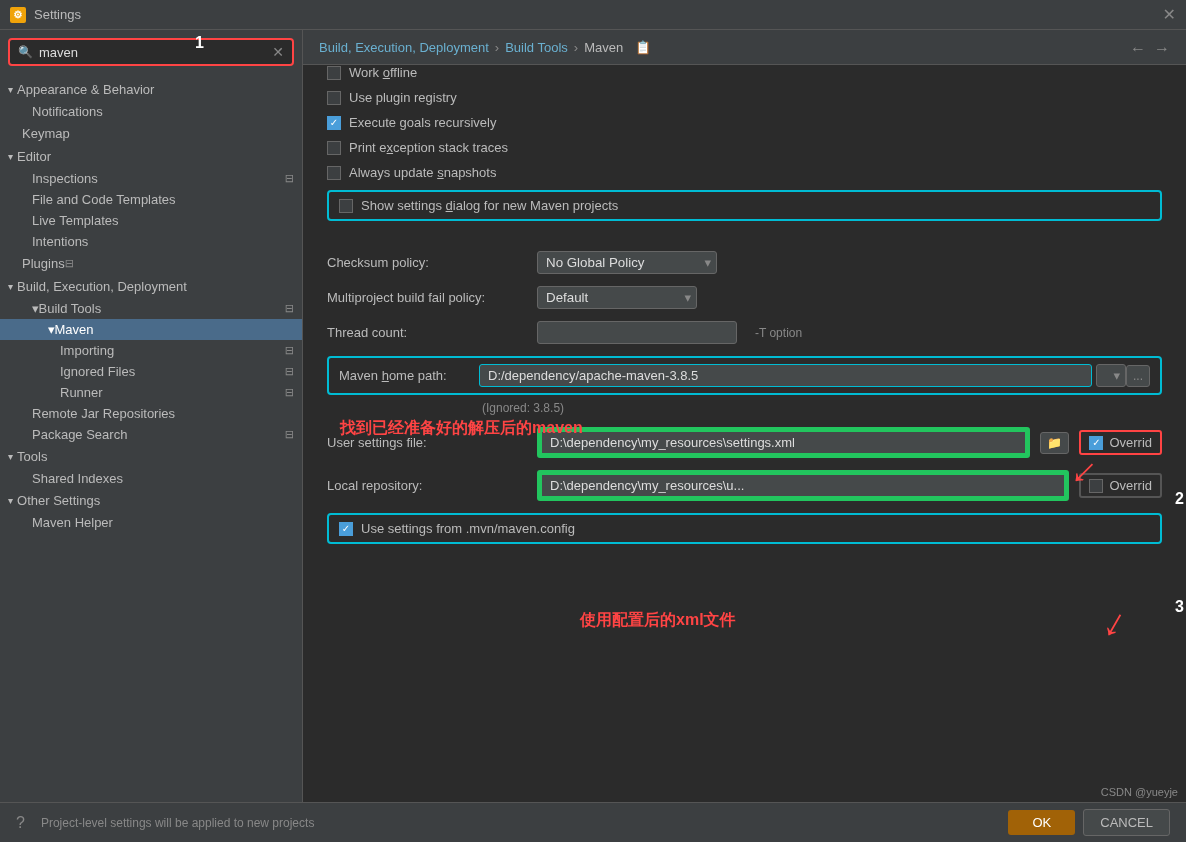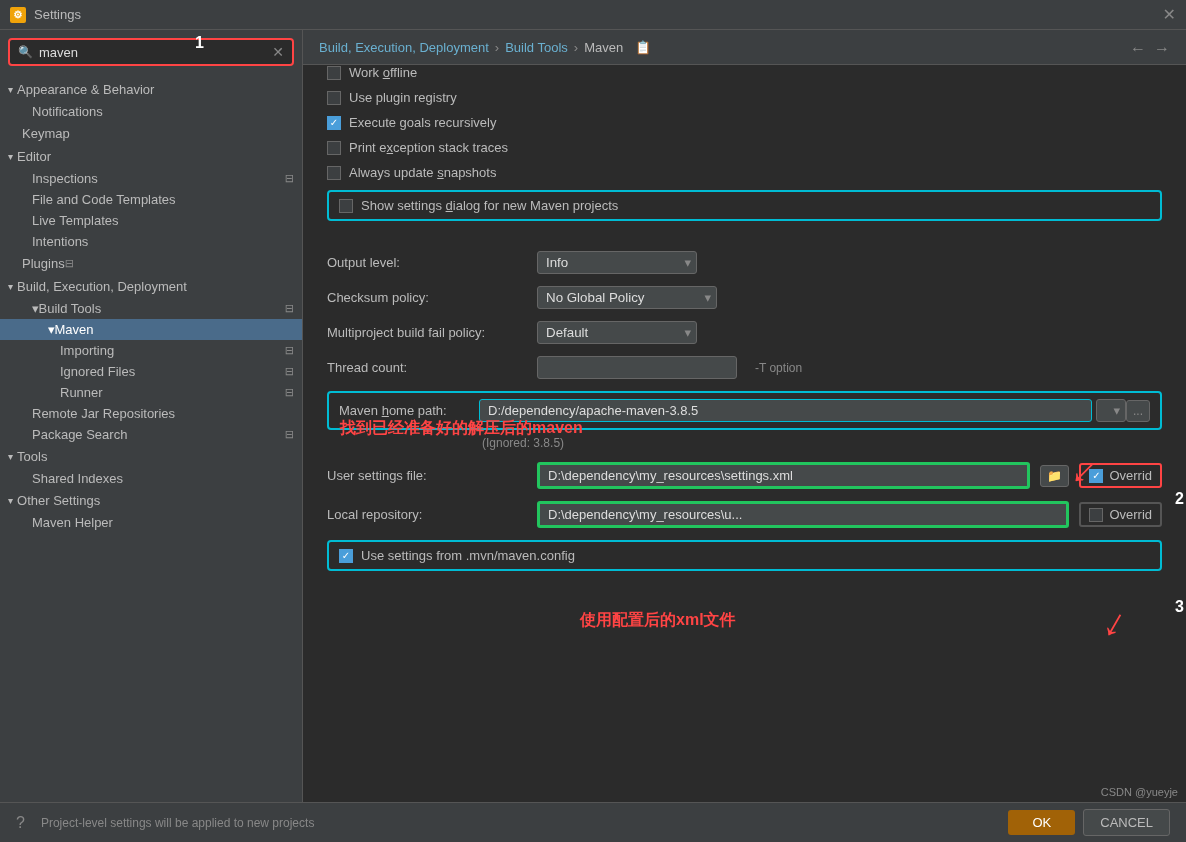--- a/index.html
+++ b/index.html
@@ -267,21 +267,21 @@
     .user-settings-row {
       display: flex;
       align-items: center;
       margin-bottom: 12px;
       gap: 10px;
     }
 
     .path-input {
       flex: 1;
       background: #45494a;
-      border: 3px solid #22c55e;
+      border: 5px solid #22c55e;
       border-radius: 3px;
       color: #ddd;
       padding: 3px 8px;
       font-size: 13px;
     }
     .folder-btn {
       background: #45494a;
       border: 1px solid #666;
       border-radius: 3px;
       color: #888;
@@ -509,31 +509,20 @@
       <div class="checkbox-row">
         <div class="checkbox-box"></div>
         <span class="checkbox-label">Always update <u>s</u>napshots</span>
       </div>
 
       <div class="highlighted-checkbox-row">
         <div class="checkbox-box"></div>
         <span class="checkbox-label">Show settings <u>d</u>ialog for new Maven projects</span>
       </div>
 
-      <div class="form-row">
-        <span class="form-label">Output level:</span>
-        <div class="select-wrapper">
-          <select class="form-select">
-            <option>Info</option>
-            <option>Debug</option>
-            <option>Warn</option>
-            <option>Error</option>
-          </select>
-        </div>
-      </div>
 
       <div class="form-row">
         <span class="form-label">Checksum policy:</span>
         <div class="select-wrapper">
           <select class="form-select" style="min-width:180px;">
             <option>No Global Policy</option>
             <option>Warn</option>
             <option>Fail</option>
             <option>Ignore</option>
           </select>

